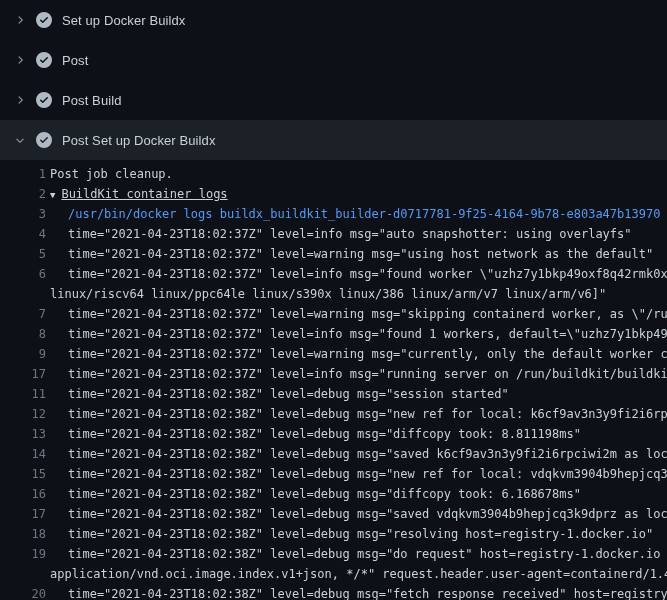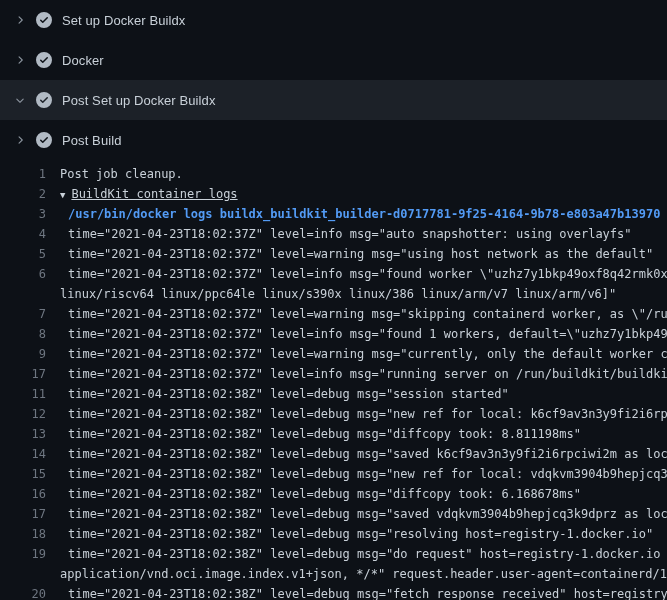--- a/index.html
+++ b/index.html
@@ -35,23 +35,23 @@
   .log{
     padding-top:4px;
     font-family:"DejaVu Sans Mono","Liberation Mono",monospace;
     font-size:12px;
   }
   .log-row{display:flex;height:20px;line-height:20px;white-space:pre;overflow:hidden;}
   .ln{
     width:46px;flex:none;text-align:right;color:var(--line_number);
     cursor:pointer;user-select:none;
   }
-  .lt{margin-left:14px;flex:1;min-width:0;overflow:hidden;color:var(--log_text);}
+  .lt{margin-left:4px;flex:1;min-width:0;overflow:hidden;color:var(--log_text);}
   .lt.indent1{margin-left:22px;}
-  .lt.command{color:var(--command_link);font-weight:700;}
+  .lt.command{color:var(--command_link);font-weight:400;}
   .tri{display:inline-block;font-size:9px;margin-right:6px;color:var(--log_text);cursor:pointer;}
   .grp-label{cursor:pointer;text-decoration:underline;}
 </style>
 </head>
 <body>
 
 <div class="app">
   <div class="steps">
   <div class="step-row">
     <span class="chevron">
@@ -71,49 +71,49 @@
     <span class="chevron">
       <svg viewBox="0 0 16 16" aria-hidden="true">
             <path d="M6.22 3.22a.75.75 0 0 1 1.06 0l4.25 4.25a.75.75 0 0 1 0 1.06l-4.25 4.25a.75.75 0 0 1-1.06-1.06L9.94 8 6.22 4.28a.75.75 0 0 1 0-1.06z"></path>
           </svg>
     </span>
     <span class="check">
       <svg viewBox="0 0 16 16" aria-hidden="true">
             <path fill-rule="evenodd" d="M8 16A8 8 0 1 0 8 0a8 8 0 0 0 0 16zm3.78-9.72a.75.75 0 0 0-1.06-1.06L6.75 9.19 5.28 7.72a.75.75 0 0 0-1.06 1.06l2 2a.75.75 0 0 0 1.06 0l4.5-4.5z"></path>
           </svg>
     </span>
-    <span class="step-label">Docker</span>
+    <span class="step-label">Post</span>
+  </div>
+
+  <div class="step-row">
+    <span class="chevron">
+      <svg viewBox="0 0 16 16" aria-hidden="true">
+            <path d="M6.22 3.22a.75.75 0 0 1 1.06 0l4.25 4.25a.75.75 0 0 1 0 1.06l-4.25 4.25a.75.75 0 0 1-1.06-1.06L9.94 8 6.22 4.28a.75.75 0 0 1 0-1.06z"></path>
+          </svg>
+    </span>
+    <span class="check">
+      <svg viewBox="0 0 16 16" aria-hidden="true">
+            <path fill-rule="evenodd" d="M8 16A8 8 0 1 0 8 0a8 8 0 0 0 0 16zm3.78-9.72a.75.75 0 0 0-1.06-1.06L6.75 9.19 5.28 7.72a.75.75 0 0 0-1.06 1.06l2 2a.75.75 0 0 0 1.06 0l4.5-4.5z"></path>
+          </svg>
+    </span>
+    <span class="step-label">Post Build</span>
   </div>
 
   <div class="step-row expanded">
     <span class="chevron">
       <svg viewBox="0 0 16 16" aria-hidden="true">
             <path d="M6.22 3.22a.75.75 0 0 1 1.06 0l4.25 4.25a.75.75 0 0 1 0 1.06l-4.25 4.25a.75.75 0 0 1-1.06-1.06L9.94 8 6.22 4.28a.75.75 0 0 1 0-1.06z"></path>
           </svg>
     </span>
     <span class="check">
       <svg viewBox="0 0 16 16" aria-hidden="true">
             <path fill-rule="evenodd" d="M8 16A8 8 0 1 0 8 0a8 8 0 0 0 0 16zm3.78-9.72a.75.75 0 0 0-1.06-1.06L6.75 9.19 5.28 7.72a.75.75 0 0 0-1.06 1.06l2 2a.75.75 0 0 0 1.06 0l4.5-4.5z"></path>
           </svg>
     </span>
     <span class="step-label">Post Set up Docker Buildx</span>
-  </div>
-
-  <div class="step-row">
-    <span class="chevron">
-      <svg viewBox="0 0 16 16" aria-hidden="true">
-            <path d="M6.22 3.22a.75.75 0 0 1 1.06 0l4.25 4.25a.75.75 0 0 1 0 1.06l-4.25 4.25a.75.75 0 0 1-1.06-1.06L9.94 8 6.22 4.28a.75.75 0 0 1 0-1.06z"></path>
-          </svg>
-    </span>
-    <span class="check">
-      <svg viewBox="0 0 16 16" aria-hidden="true">
-            <path fill-rule="evenodd" d="M8 16A8 8 0 1 0 8 0a8 8 0 0 0 0 16zm3.78-9.72a.75.75 0 0 0-1.06-1.06L6.75 9.19 5.28 7.72a.75.75 0 0 0-1.06 1.06l2 2a.75.75 0 0 0 1.06 0l4.5-4.5z"></path>
-          </svg>
-    </span>
-    <span class="step-label">Post Build</span>
   </div>
 </div>
   <div class="log">
   <div class="log-row">
     <span class="ln">1</span>
     <span class="lt indent0">Post job cleanup.</span>
   </div>
 
   <div class="log-row">
     <span class="ln">2</span>

